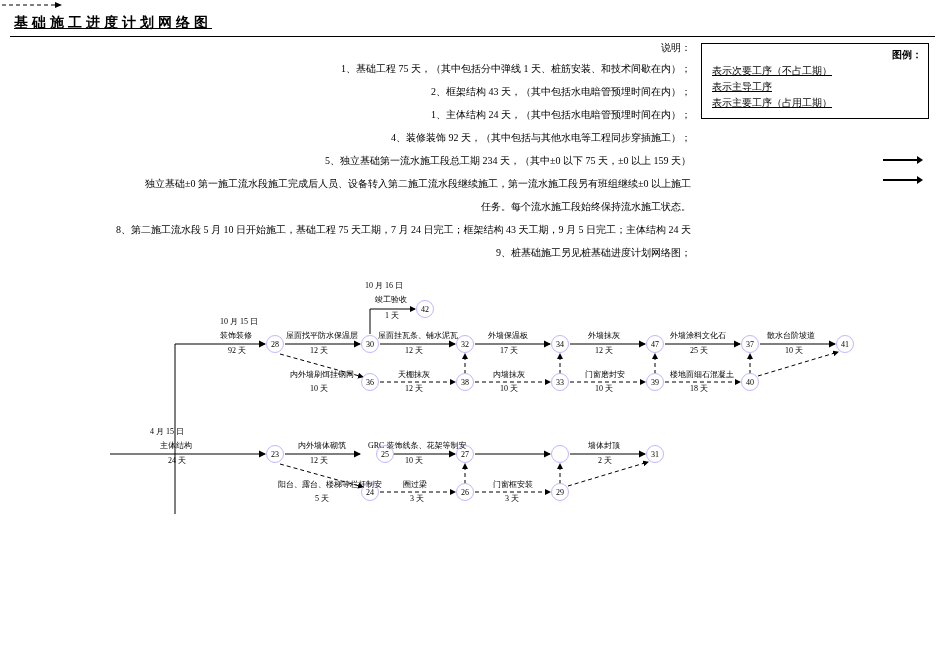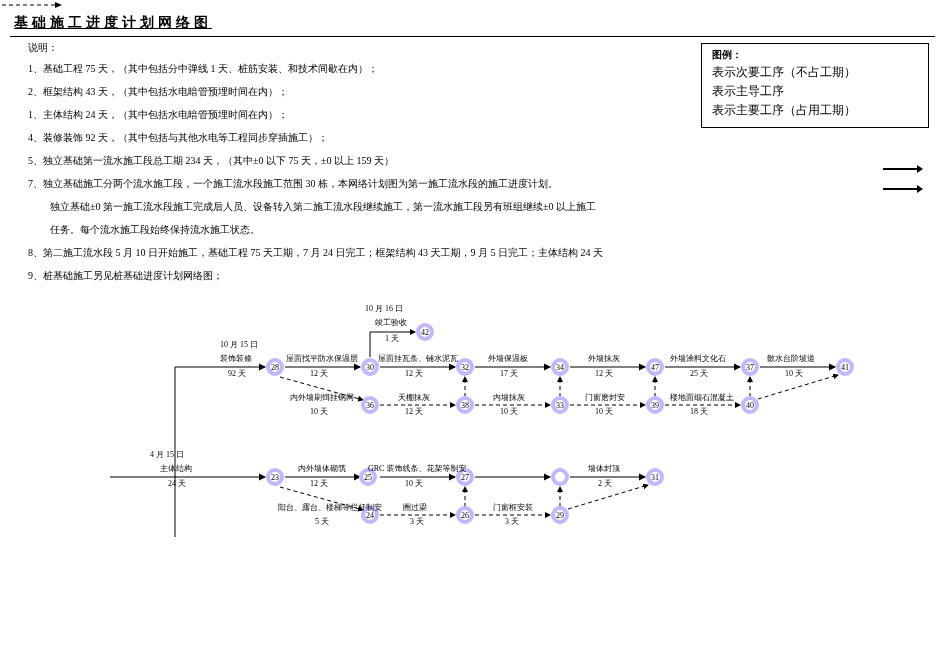--- a/index.html
+++ b/index.html
@@ -18,20 +18,21 @@
       letter-spacing: 4px;
       text-decoration: underline;
       margin: 4px 0 4px 4px;
     }
     .outer-border{
       border-top:1px solid #000;
     }
     .top-container{
       display:flex;
       align-items:flex-start;
+      text-align:right;
     }
     .explain{
       flex:1;
       padding: 4px 10px 0 18px;
     }
     .explain-title{
       font-size:10px;
       margin-bottom:6px;
     }
     .explain p{
@@ -46,21 +47,21 @@
       padding:4px 6px 6px 10px;
       width:210px;
       font-size:10px;
     }
     .legend-title{font-weight:bold; }
     .legend-row{display:flex; align-items:center; margin:2px 0;}
     .legend-line-sec{
       width:65px; height:10px;
       margin-right:8px;
     }
-    .legend-text{font-size:12px;}
+    .legend-text{font-size:10px;text-decoration:underline;}
     .extra-arrows{
       width:40px;
       margin-right:12px;
       margin-top:22px;
     }
     .arrow-solid{
       width:36px;height:2px;background:#000;position:relative;margin:18px 0;
     }
     .arrow-solid:after{
       content:"";position:absolute;right:-4px;top:-3px;
@@ -70,21 +71,21 @@
     .diagram-area{
       position:relative;
       width:920px;
       height:240px;
       margin-top:6px;
     }
     svg{ position:absolute; left:0; top:0; }
     .node{
       position:absolute;
       width:18px;height:18px;
-      border:4px solid #c4b5fd;
+      border:1px solid #c4b5fd;
       border-radius:50%;
       background:#fff;
       font-size:8px;
       display:flex;align-items:center;justify-content:center;
       box-sizing:border-box;
     }
     .dlabel{
       position:absolute;
       font-size:8px;
       text-align:right;
@@ -99,21 +100,20 @@
 
 <div class="outer-border">
 <div class="top-container">
   <div class="explain">
     <div class="explain-title">说明：</div>
     <p>1、基础工程 75 天，（其中包括分中弹线 1 天、桩筋安装、和技术间歇在内）；</p>
     <p>2、框架结构 43 天，（其中包括水电暗管预埋时间在内）；</p>
     <p>1、主体结构 24 天，（其中包括水电暗管预埋时间在内）；</p>
     <p>4、装修装饰 92 天，（其中包括与其他水电等工程同步穿插施工）；</p>
     <p>5、独立基础第一流水施工段总工期 234 天，（其中±0 以下 75 天，±0 以上 159 天）</p>
-    <p>7、独立基础施工分两个流水施工段，一个施工流水段施工范围 30 栋，本网络计划图为第一施工流水段的施工进度计划。</p>
     <p class="indent">独立基础±0 第一施工流水段施工完成后人员、设备转入第二施工流水段继续施工，第一流水施工段另有班组继续±0 以上施工</p>
     <p class="indent">任务。每个流水施工段始终保持流水施工状态。</p>
     <p>8、第二施工流水段 5 月 10 日开始施工，基础工程 75 天工期，7 月 24 日完工；框架结构 43 天工期，9 月 5 日完工；主体结构 24 天</p>
     <p>9、桩基础施工另见桩基础进度计划网络图；</p>
   </div>
 
   <div style="display:flex;flex-direction:column;align-items:flex-end">
     <div class="legend-box">
       <div class="legend-title">图例：</div>
       <div class="legend-row">
@@ -202,21 +202,21 @@
   <div class="node" style="left:826px;top:61px">41</div>
   <div class="node" style="left:406px;top:26px">42</div>
 
   <div class="node" style="left:351px;top:99px">36</div>
   <div class="node" style="left:446px;top:99px">38</div>
   <div class="node" style="left:541px;top:99px">33</div>
   <div class="node" style="left:636px;top:99px">39</div>
   <div class="node" style="left:731px;top:99px">40</div>
 
   <div class="node" style="left:256px;top:171px">23</div>
-  <div class="node" style="left:349px;top:171px">25</div>
+  <div class="node" style="left:366px;top:171px">25</div>
   <div class="node" style="left:446px;top:171px">27</div>
   <div class="node" style="left:541px;top:171px"></div>
   <div class="node" style="left:636px;top:171px">31</div>
 
   <div class="node" style="left:351px;top:209px">24</div>
   <div class="node" style="left:446px;top:209px">26</div>
   <div class="node" style="left:541px;top:209px">29</div>
 
   <div class="dlabel" style="left:210px;top:44px">10 月 15 日</div>
   <div class="dlabel" style="left:210px;top:58px">装饰装修</div>

